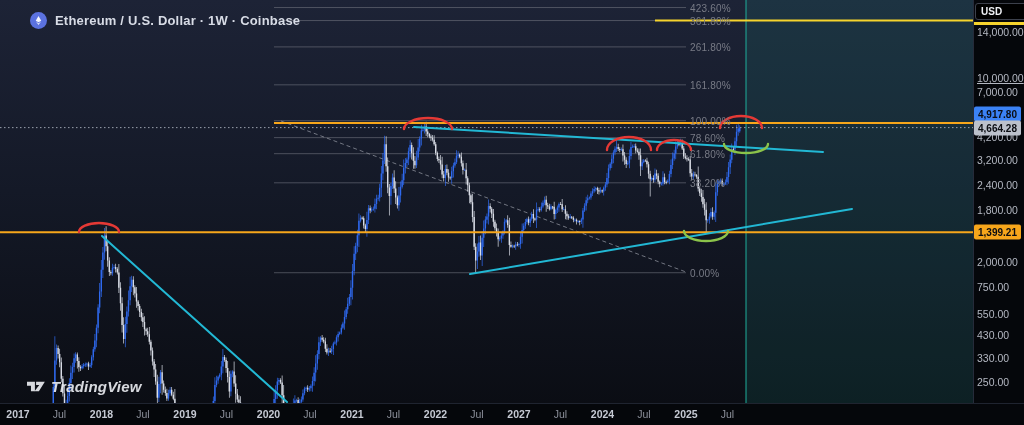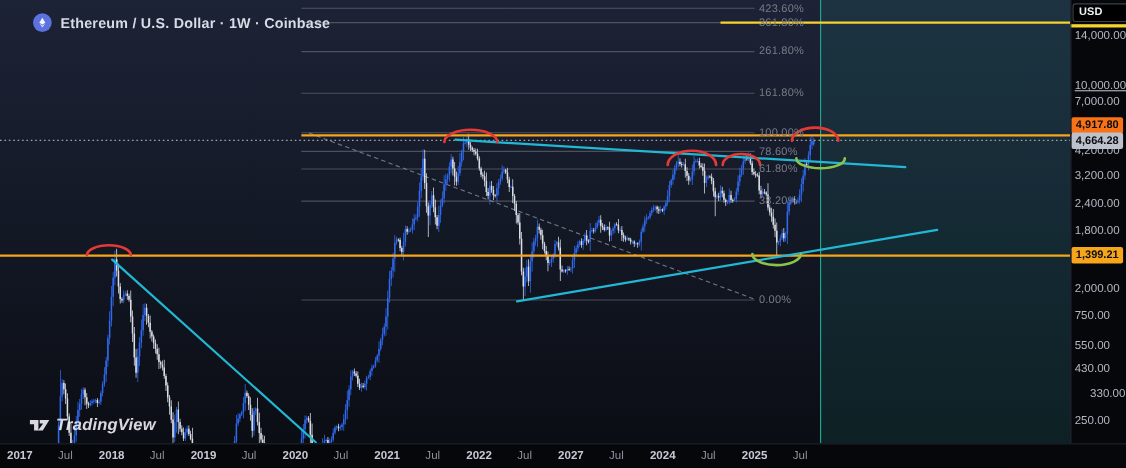--- a/index.html
+++ b/index.html
@@ -106,23 +106,23 @@
         <div class="pa-label" style="top: 78px; text-decoration: underline;">10,000.00</div>
         <div class="pa-label" style="top: 92.3038px; text-align: right;">7,000.00</div>
         <div class="pa-label" style="top: 136.746px;">4,200.00</div>
         <div class="pa-label" style="top: 160.404px;">3,200.00</div>
         <div class="pa-label" style="top: 185.432px;">2,400.00</div>
         <div class="pa-label" style="top: 210.461px;">1,800.00</div>
         <div class="pa-label" style="top: 261.598px;">2,000.00</div>
         <div class="pa-label" style="top: 286.626px;">750.00</div>
         <div class="pa-label" style="top: 313.61px;">550.00</div>
         <div class="pa-label" style="top: 335.023px;">430.00</div>
-        <div class="pa-label" style="top: 358.052px; margin-left: 14px;">330.00</div>
+        <div class="pa-label" style="top: 358.052px;">330.00</div>
         <div class="pa-label" style="top: 382.206px;">250.00</div>
-        <div class="pa-badge" style="top: 114px; background: #f97316; color: rgb(11, 13, 18);">4,917.80</div>
+        <div class="pa-badge" style="top: 114px; background: #3b82f6; color: rgb(11, 13, 18);">4,917.80</div>
         <div class="pa-badge" style="top: 127.6px; background: rgb(188, 193, 203); color: rgb(11, 13, 18);">4,664.28</div>
         <div class="pa-badge" style="top: 232.3px; background: rgb(247, 166, 27); color: rgb(11, 13, 18);">1,399.21</div>
       </div>
   </div>
   <div class="pa-border"></div>
 
   <div class="time-axis">
     <div id="ta-labels">
         <div class="ta-label major" style="left: 18px;">2017</div>
         <div class="ta-label minor" style="left: 59.416px;">Jul</div>

